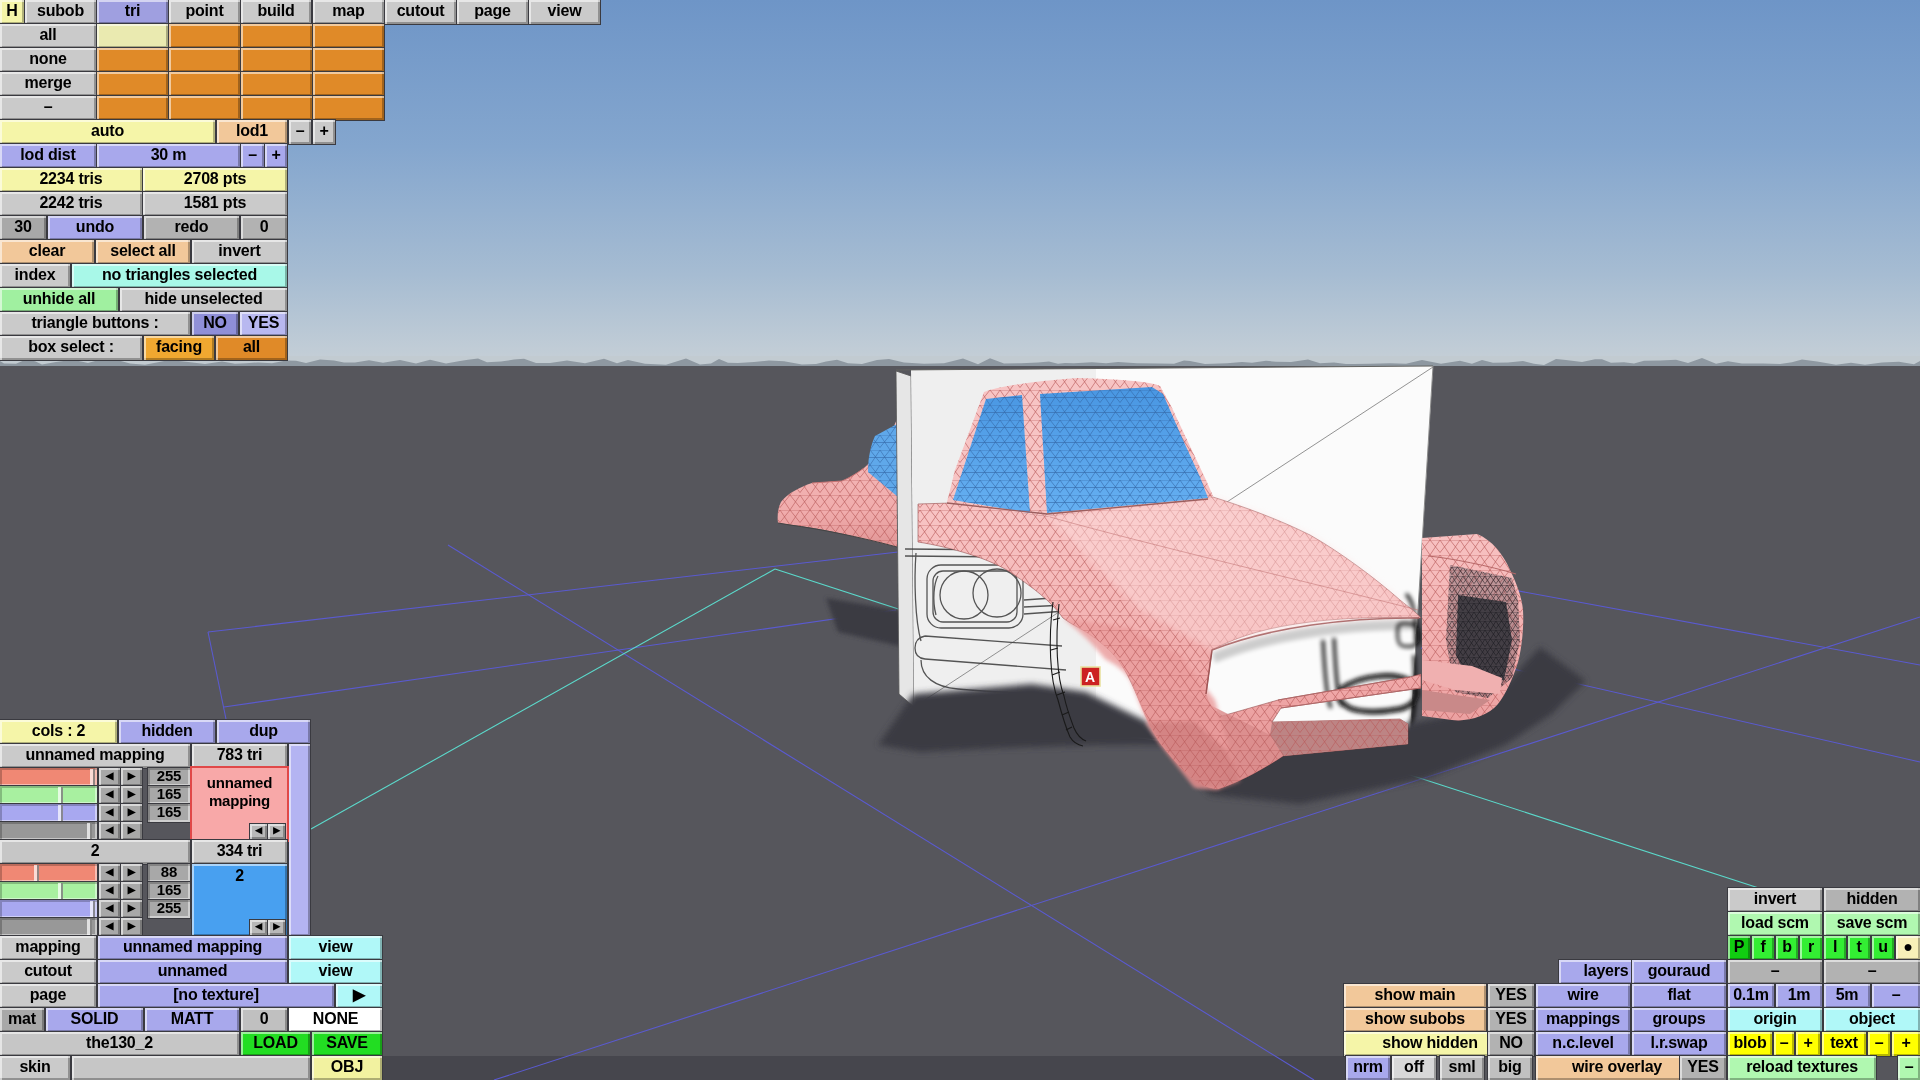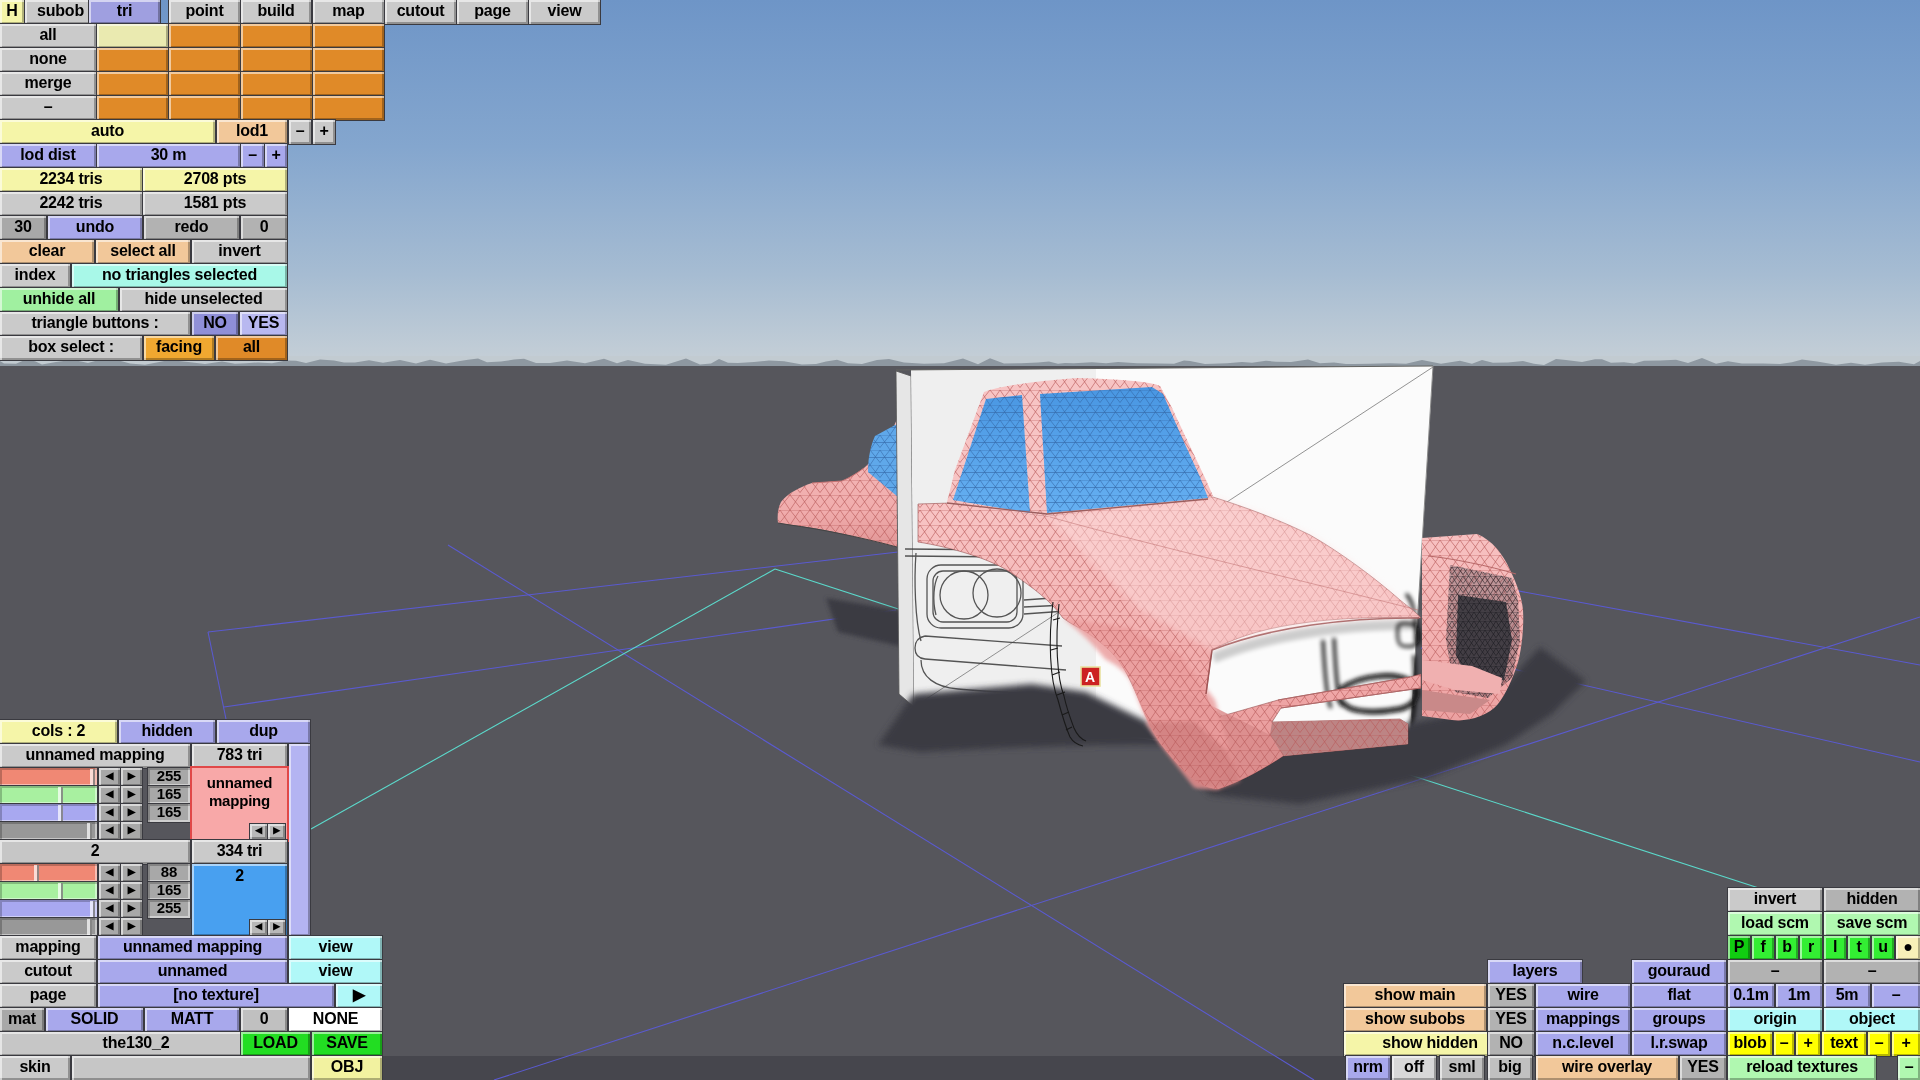--- a/index.html
+++ b/index.html
@@ -144,21 +144,21 @@
 <path d="M1422,690 L1490,700 L1470,714 L1422,710 Z" fill="#c98989"></path>
 <path d="M1428,556 C1450,558 1490,566 1516,574" stroke="#b86868" stroke-width="1" fill="none"></path>
 
 <rect x="1081" y="667" width="19" height="19" fill="#cc2222" stroke="#e9e2a0" stroke-width="1.6"></rect>
 <text x="1090" y="682" font-family="Liberation Sans,sans-serif" font-size="14" font-weight="bold" fill="#fff" text-anchor="middle">A</text>
 </svg>
 
 <div id="ui">
 <div class="b" style="left:0px;top:0px;width:24px;background:#f5f5a8">H</div>
 <div class="b" style="left:25px;top:0px;width:71px;background:#cacaca">subob</div>
-<div class="b" style="left:89px;top:0px;width:71px;background:#9f9fe0">tri</div>
+<div class="b" style="left:97px;top:0px;width:71px;background:#9f9fe0">tri</div>
 <div class="b" style="left:169px;top:0px;width:71px;background:#cacaca">point</div>
 <div class="b" style="left:241px;top:0px;width:70px;background:#cacaca">build</div>
 <div class="b" style="left:313px;top:0px;width:71px;background:#cacaca">map</div>
 <div class="b" style="left:385px;top:0px;width:71px;background:#cacaca">cutout</div>
 <div class="b" style="left:457px;top:0px;width:71px;background:#cacaca">page</div>
 <div class="b" style="left:529px;top:0px;width:71px;background:#cacaca">view</div>
 <div class="b" style="left:0px;top:24px;width:96px;background:#cacaca">all</div>
 <div class="b" style="left:97px;top:24px;width:71px;background:#eaeab0"></div>
 <div class="b" style="left:169px;top:24px;width:71px;background:#e08a28"></div>
 <div class="b" style="left:241px;top:24px;width:71px;background:#e08a28"></div>
@@ -266,39 +266,39 @@
 <div class="b" style="left:98px;top:960px;width:189px;background:#a8a8ec">unnamed</div>
 <div class="b" style="left:289px;top:960px;width:93px;background:#b0f8f8">view</div>
 <div class="b" style="left:0px;top:984px;width:96px;background:#cacaca">page</div>
 <div class="b" style="left:98px;top:984px;width:236px;background:#a8a8ec">[no texture]</div>
 <div class="b" style="left:336px;top:984px;width:46px;background:#b0f8f8">▶</div>
 <div class="b" style="left:0px;top:1008px;width:44px;background:#a8a8a8">mat</div>
 <div class="b" style="left:46px;top:1008px;width:97px;background:#a8a8ec">SOLID</div>
 <div class="b" style="left:145px;top:1008px;width:94px;background:#a8a8ec">MATT</div>
 <div class="b" style="left:241px;top:1008px;width:46px;background:#c0c0c0">0</div>
 <div class="b" style="left:289px;top:1008px;width:93px;background:#ffffff">NONE</div>
-<div class="b" style="left:0px;top:1032px;width:272px;background:#c6c6c6">the130_2</div>
+<div class="b" style="left:0px;top:1032px;width:239px;background:#c6c6c6">the130_2</div>
 <div class="b" style="left:241px;top:1032px;width:69px;background:#22dd22">LOAD</div>
 <div class="b" style="left:312px;top:1032px;width:70px;background:#22dd22">SAVE</div>
 <div class="b" style="left:0px;top:1056px;width:70px;background:#cacaca">skin</div>
 <div class="b" style="left:72px;top:1056px;width:238px;background:#c6c6c6"></div>
 <div class="b" style="left:312px;top:1056px;width:70px;background:#f2f2a0">OBJ</div>
 <div class="b" style="left:1728px;top:888px;width:94px;background:#cacaca">invert</div>
 <div class="b" style="left:1824px;top:888px;width:96px;background:#b2b2b2">hidden</div>
 <div class="b" style="left:1728px;top:912px;width:94px;background:#b0f8b0">load scm</div>
 <div class="b" style="left:1824px;top:912px;width:96px;background:#b0f8b0">save scm</div>
 <div class="b" style="left:1728px;top:936px;width:22px;background:#11cc11">P</div>
 <div class="b" style="left:1752px;top:936px;width:22px;background:#33ee33">f</div>
 <div class="b" style="left:1776px;top:936px;width:22px;background:#33ee33">b</div>
 <div class="b" style="left:1800px;top:936px;width:22px;background:#33ee33">r</div>
 <div class="b" style="left:1824px;top:936px;width:22px;background:#33ee33">l</div>
 <div class="b" style="left:1848px;top:936px;width:22px;background:#33ee33">t</div>
 <div class="b" style="left:1872px;top:936px;width:22px;background:#33ee33">u</div>
 <div class="b" style="left:1896px;top:936px;width:24px;background:#f8f0b8;font-size:16px">●</div>
-<div class="b" style="left:1488px;top:960px;width:94px;background:#a8a8ec">layers</div>
+<div class="b" style="left:1559px;top:960px;width:94px;background:#a8a8ec">layers</div>
 <div class="b" style="left:1632px;top:960px;width:94px;background:#a8a8ec">gouraud</div>
 <div class="b" style="left:1728px;top:960px;width:94px;background:#b2b2b2">–</div>
 <div class="b" style="left:1824px;top:960px;width:96px;background:#b2b2b2">–</div>
 <div class="b" style="left:1344px;top:984px;width:142px;background:#f2c89a">show main</div>
 <div class="b" style="left:1488px;top:984px;width:46px;background:#b2b2b2">YES</div>
 <div class="b" style="left:1536px;top:984px;width:94px;background:#a8a8ec">wire</div>
 <div class="b" style="left:1632px;top:984px;width:94px;background:#a8a8ec">flat</div>
 <div class="b" style="left:1728px;top:984px;width:46px;background:#a8a8ec">0.1m</div>
 <div class="b" style="left:1776px;top:984px;width:46px;background:#a8a8ec">1m</div>
 <div class="b" style="left:1824px;top:984px;width:46px;background:#a8a8ec">5m</div>
@@ -316,18 +316,18 @@
 <div class="b" style="left:1728px;top:1032px;width:44px;background:#ffff00">blob</div>
 <div class="b" style="left:1774px;top:1032px;width:20px;background:#ffff00">–</div>
 <div class="b" style="left:1796px;top:1032px;width:24px;background:#ffff00">+</div>
 <div class="b" style="left:1822px;top:1032px;width:44px;background:#ffff00">text</div>
 <div class="b" style="left:1868px;top:1032px;width:22px;background:#ffff00">–</div>
 <div class="b" style="left:1892px;top:1032px;width:28px;background:#ffff00">+</div>
 <div class="b" style="left:1346px;top:1056px;width:44px;background:#a8a8ec">nrm</div>
 <div class="b" style="left:1392px;top:1056px;width:44px;background:#d8d8d8">off</div>
 <div class="b" style="left:1440px;top:1056px;width:44px;background:#c0c0c0">sml</div>
 <div class="b" style="left:1488px;top:1056px;width:44px;background:#c0c0c0">big</div>
-<div class="b" style="left:1536px;top:1056px;width:142px;background:#f2c89a">wire overlay</div>
+<div class="b" style="left:1536px;top:1056px;width:162px;background:#f2c89a">wire overlay</div>
 <div class="b" style="left:1680px;top:1056px;width:46px;background:#b2b2b2">YES</div>
 <div class="b" style="left:1728px;top:1056px;width:148px;background:#b0f8b0">reload textures</div>
 <div class="b" style="left:1898px;top:1056px;width:22px;background:#b0f8b0">–</div>
 
 </div>
 
 </body></html>

